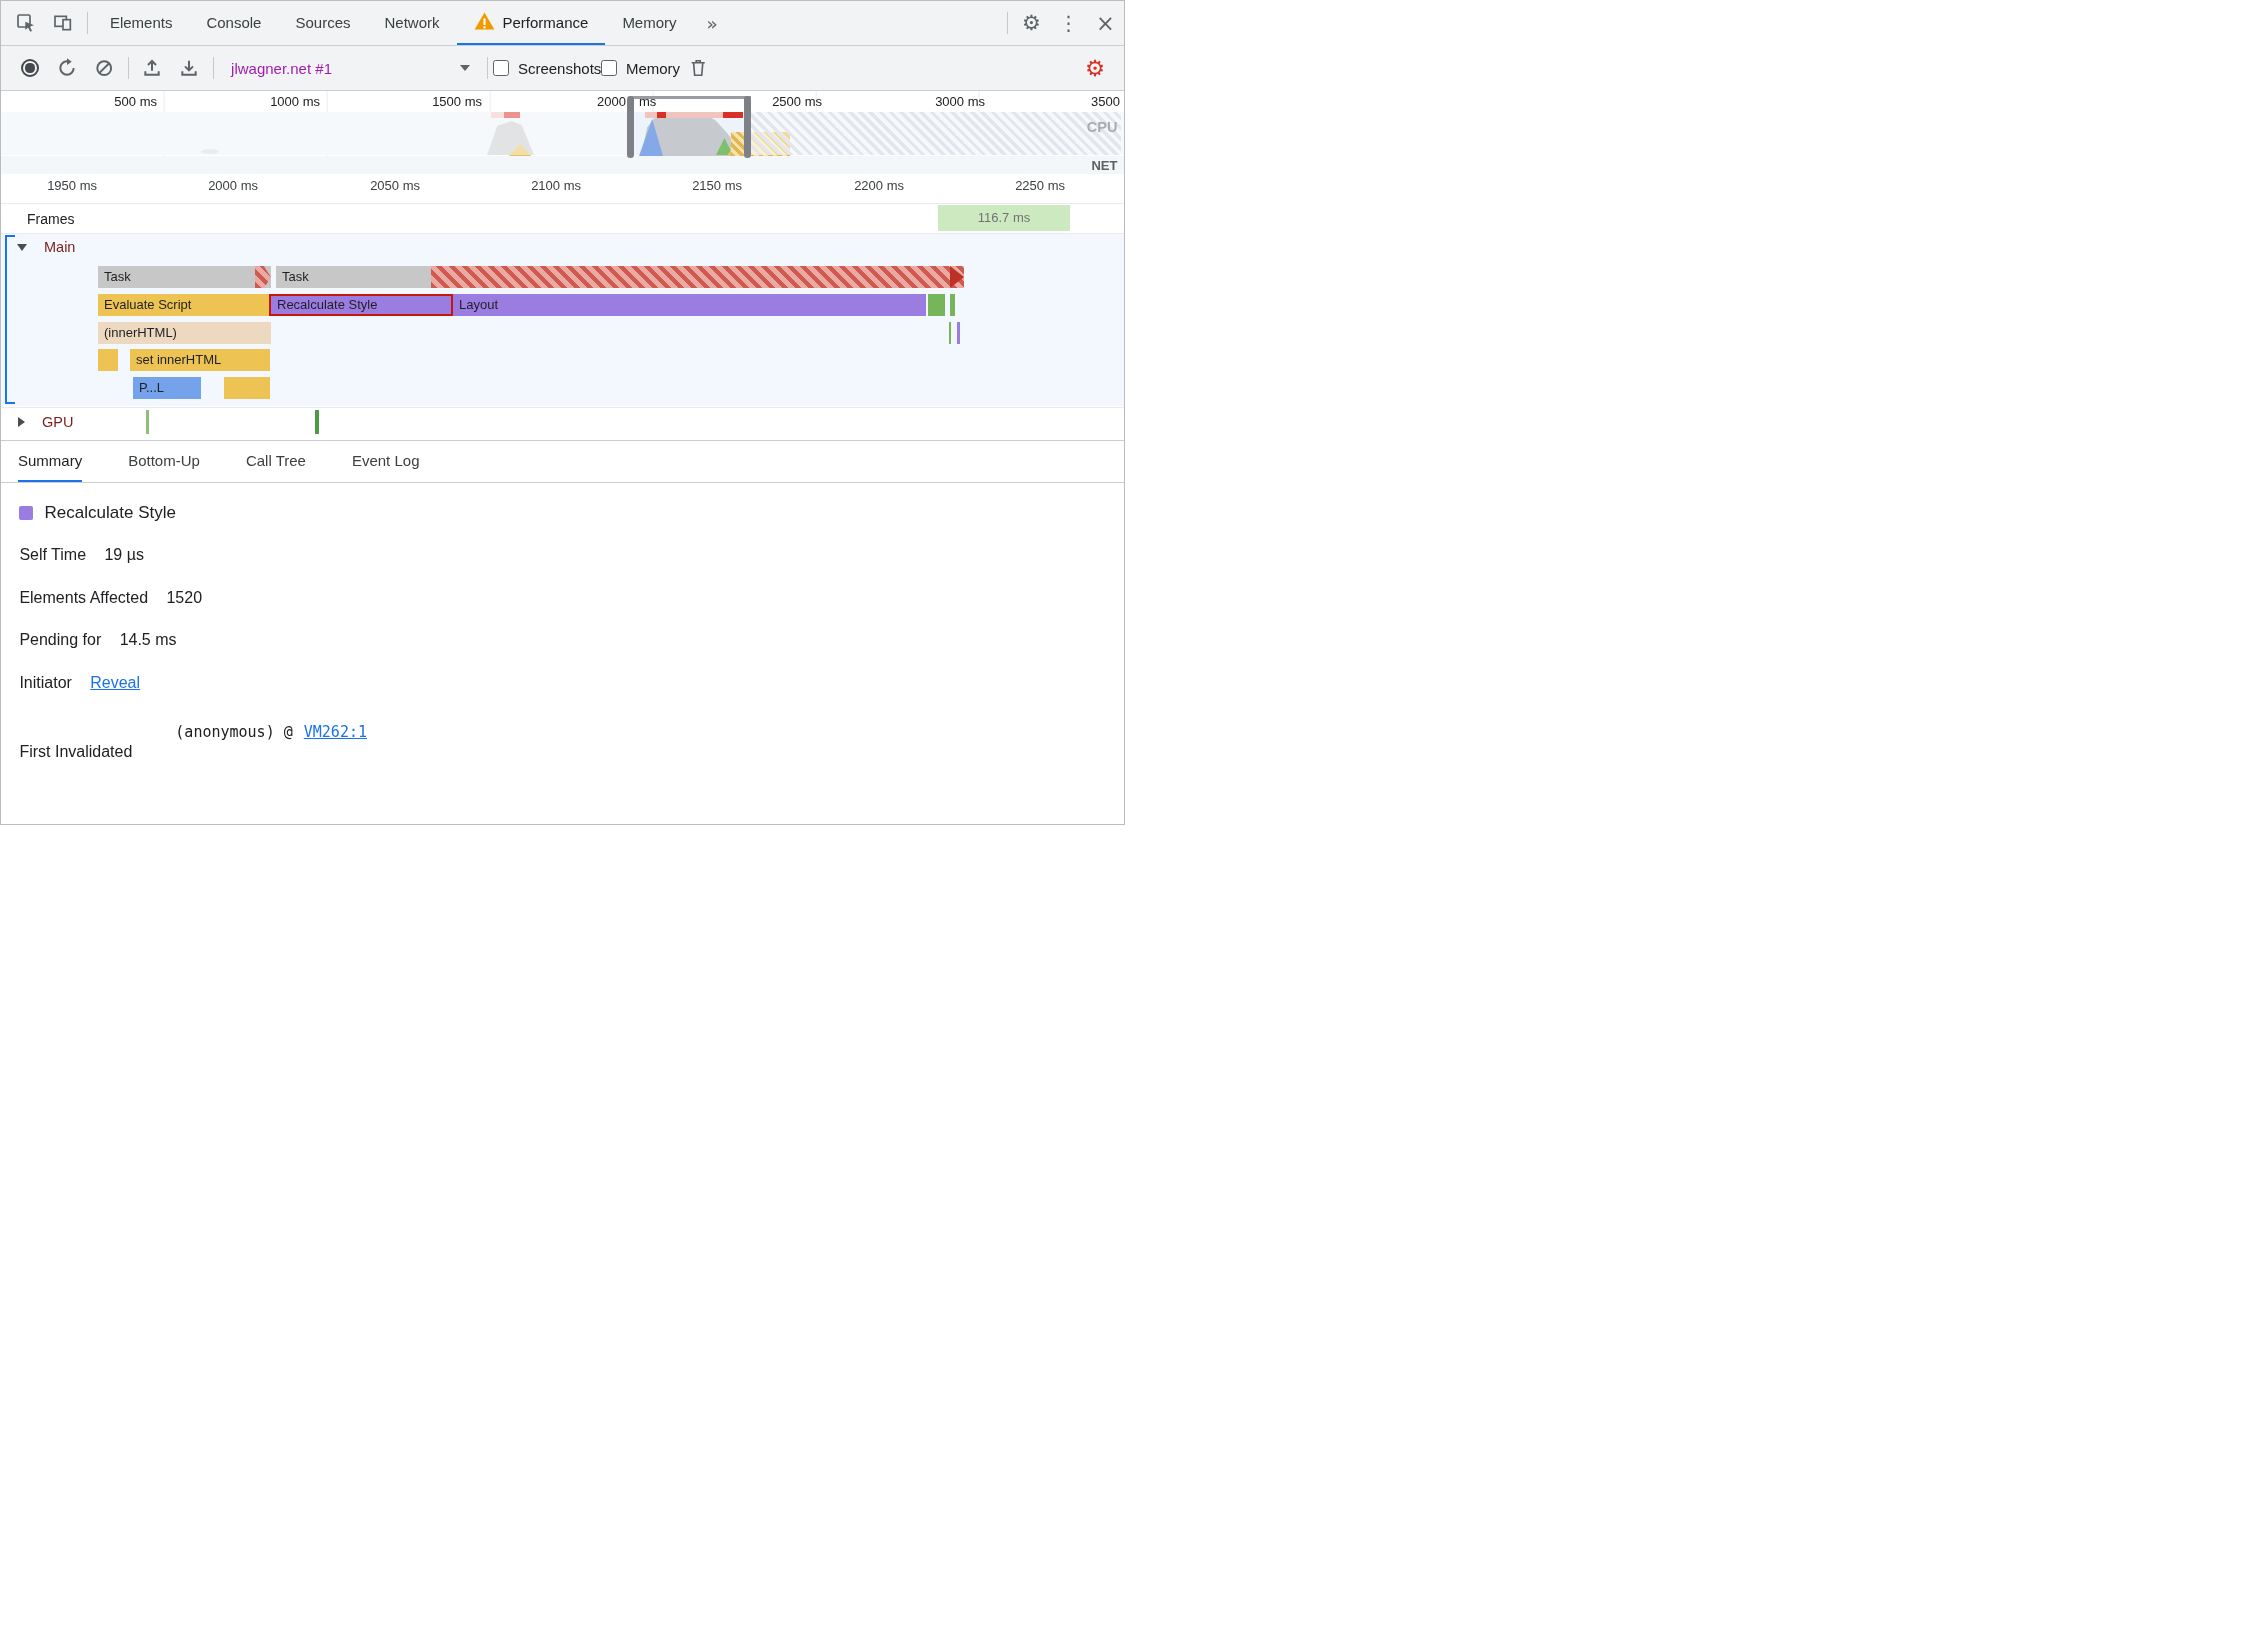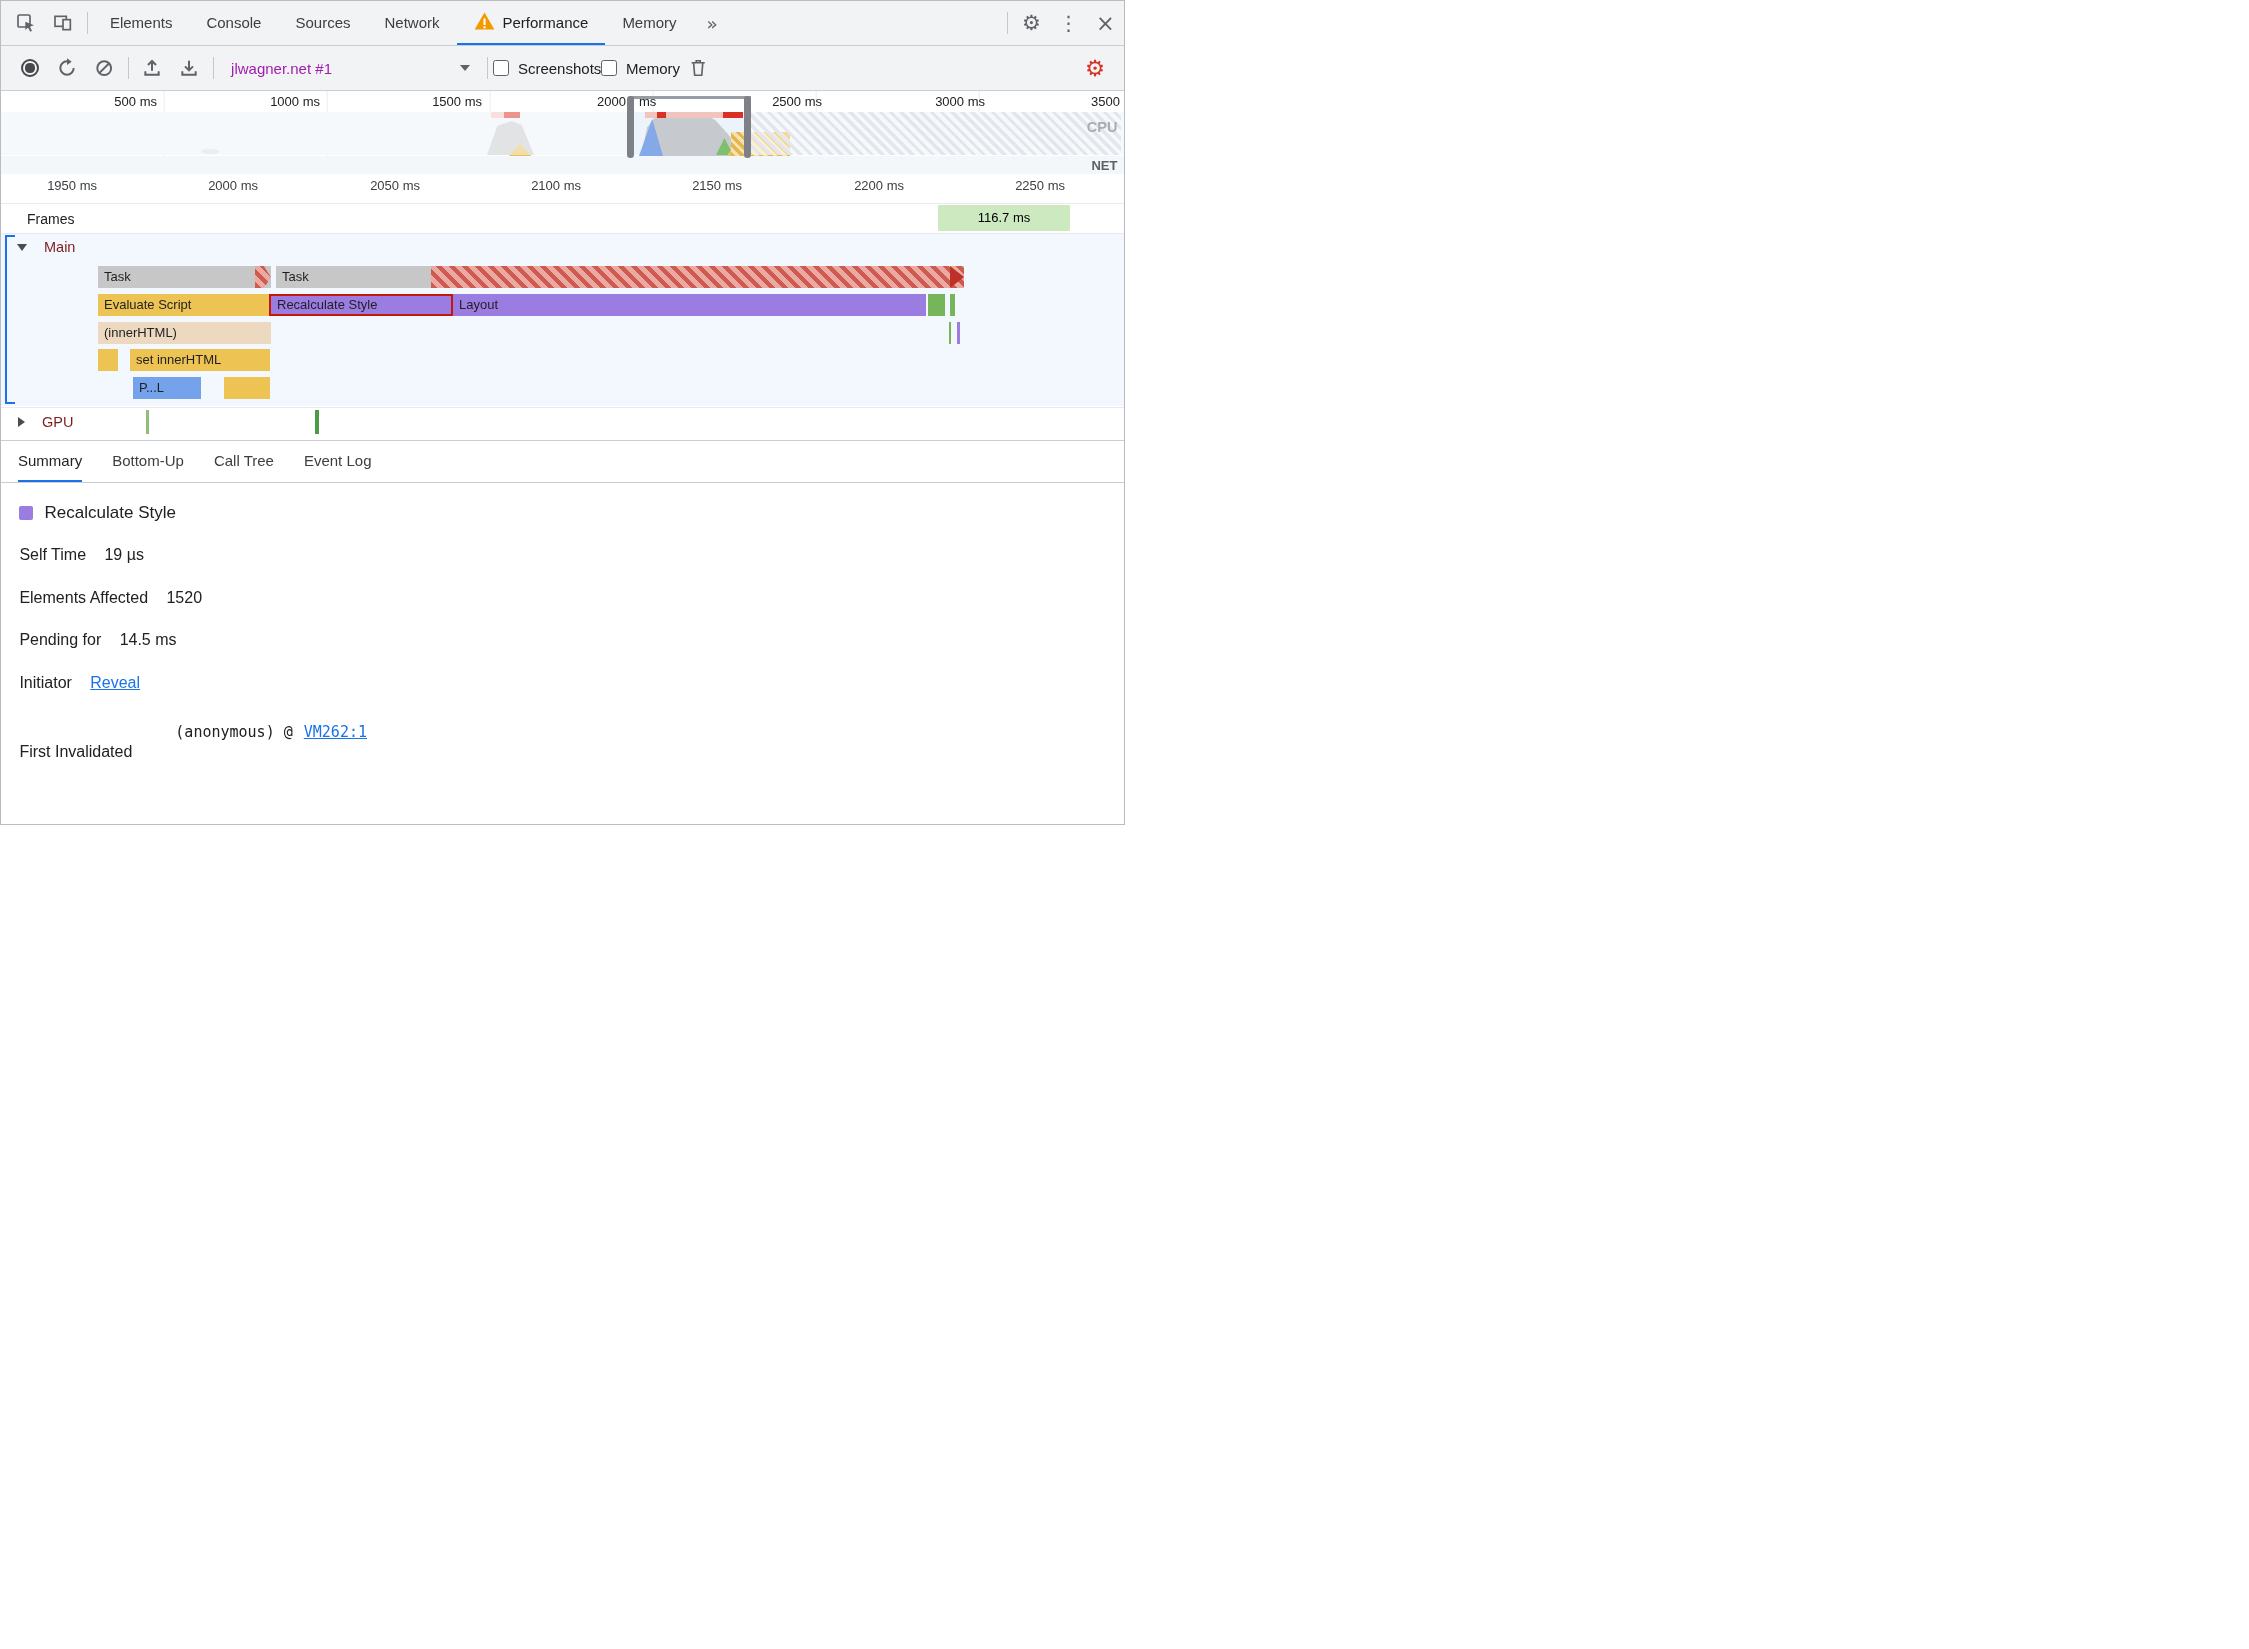--- a/index.html
+++ b/index.html
@@ -50,21 +50,21 @@
 
   
   .detail { position:absolute; top:173px; left:0; right:0; height:267px; background:#fff; }
   .main-bg { position:absolute; left:0; top:59px; width:100%; height:173px; background:#f3f8fe; }
   .d-grid { position:absolute; left:0; top:0; width:100%; height:265px;
             background:repeating-linear-gradient(to right, transparent 0 161px, #e5e8ec 161px 161px);
             background-position:-58px 0; }
   .hline { position:absolute; left:0; width:100%; height:0.7px; background:#e8eaed; }
   .d-tick { position:absolute; top:4px; width:92px; text-align:right; font-size:13px; color:#3c4043; }
   .frame-green { position:absolute; top:31px; height:26px; background:#cde9c0; text-align:center;
-                 line-height:26px; font-size:13px; color:#000000; }
+                 line-height:26px; font-size:13px; color:#737373; }
   .track-head { position:absolute; display:flex; align-items:center; gap:17px; font-size:14.5px; color:#7f1d1d; }
   .tri-down { width:0; height:0; border-left:5.3px solid transparent; border-right:5.3px solid transparent; border-top:7.2px solid #494c50; }
   .tri-right { width:0; height:0; border-top:5.3px solid transparent; border-bottom:5.3px solid transparent; border-left:7.2px solid #494c50; }
   .bracket { position:absolute; left:4px; top:61px; width:2px; height:169px; background:#1a73e8; }
   .bracket::before, .bracket::after { content:""; position:absolute; left:0; width:10px; height:2px; background:#1a73e8; }
   .bracket::before { top:0; } .bracket::after { bottom:0; }
 
   .bar { position:absolute; height:22.4px; font-size:13px; line-height:22.4px; color:#1f2023;
          white-space:nowrap; overflow:hidden; }
   .bar .lbl { padding:0 6px; position:relative; z-index:2; }
@@ -78,21 +78,21 @@
   .task1-tip { position:absolute; right:0; top:0; bottom:0; width:16px;
                clip-path:polygon(0 0,55% 0,100% 50%,55% 100%,0 100%); }
   .task2-stripes { position:absolute; left:155px; right:0; top:0; bottom:0; }
   .task2-tip { position:absolute; right:0; top:0; width:0; height:0; z-index:2;
                border-top:11.2px solid transparent; border-bottom:11.2px solid transparent; border-left:14.5px solid #bd3127; }
   .recalc { border:2px solid #c5170b; line-height:18.4px; z-index:3; }
 
   
   .btabbar { position:absolute; top:439px; left:0; right:0; height:43px; background:#fff;
              border-top:0.7px solid #cacdd1; border-bottom:0.7px solid #cacdd1;
-             display:flex; align-items:center; padding-left:17px; gap:30px; }
+             display:flex; align-items:center; padding-left:17px; gap:46px; }
   .btab { height:100%; display:flex; align-items:center; font-size:15px; color:#3c4043; border-bottom:2.6px solid transparent; }
   .btab.active { border-bottom-color:#1a73e8; color:#1f2023; }
 
   
   .summary { position:absolute; top:482px; left:0; right:0; bottom:0; background:#fff; padding:20px 0 0 18.4px; font-size:16px; }
   .legend { display:flex; align-items:center; gap:11.2px; height:20px; margin-bottom:22.4px; font-size:17px; }
   .swatch { width:14px; height:14px; background:#9b7ce1; border-radius:2px; }
   .srow { display:flex; align-items:center; height:20px; margin-bottom:22.4px; gap:18.4px; }
   .link { color:#1a73e8; text-decoration:underline; cursor:pointer; }
   .finv { display:flex; align-items:flex-start; margin-top:30px; }

